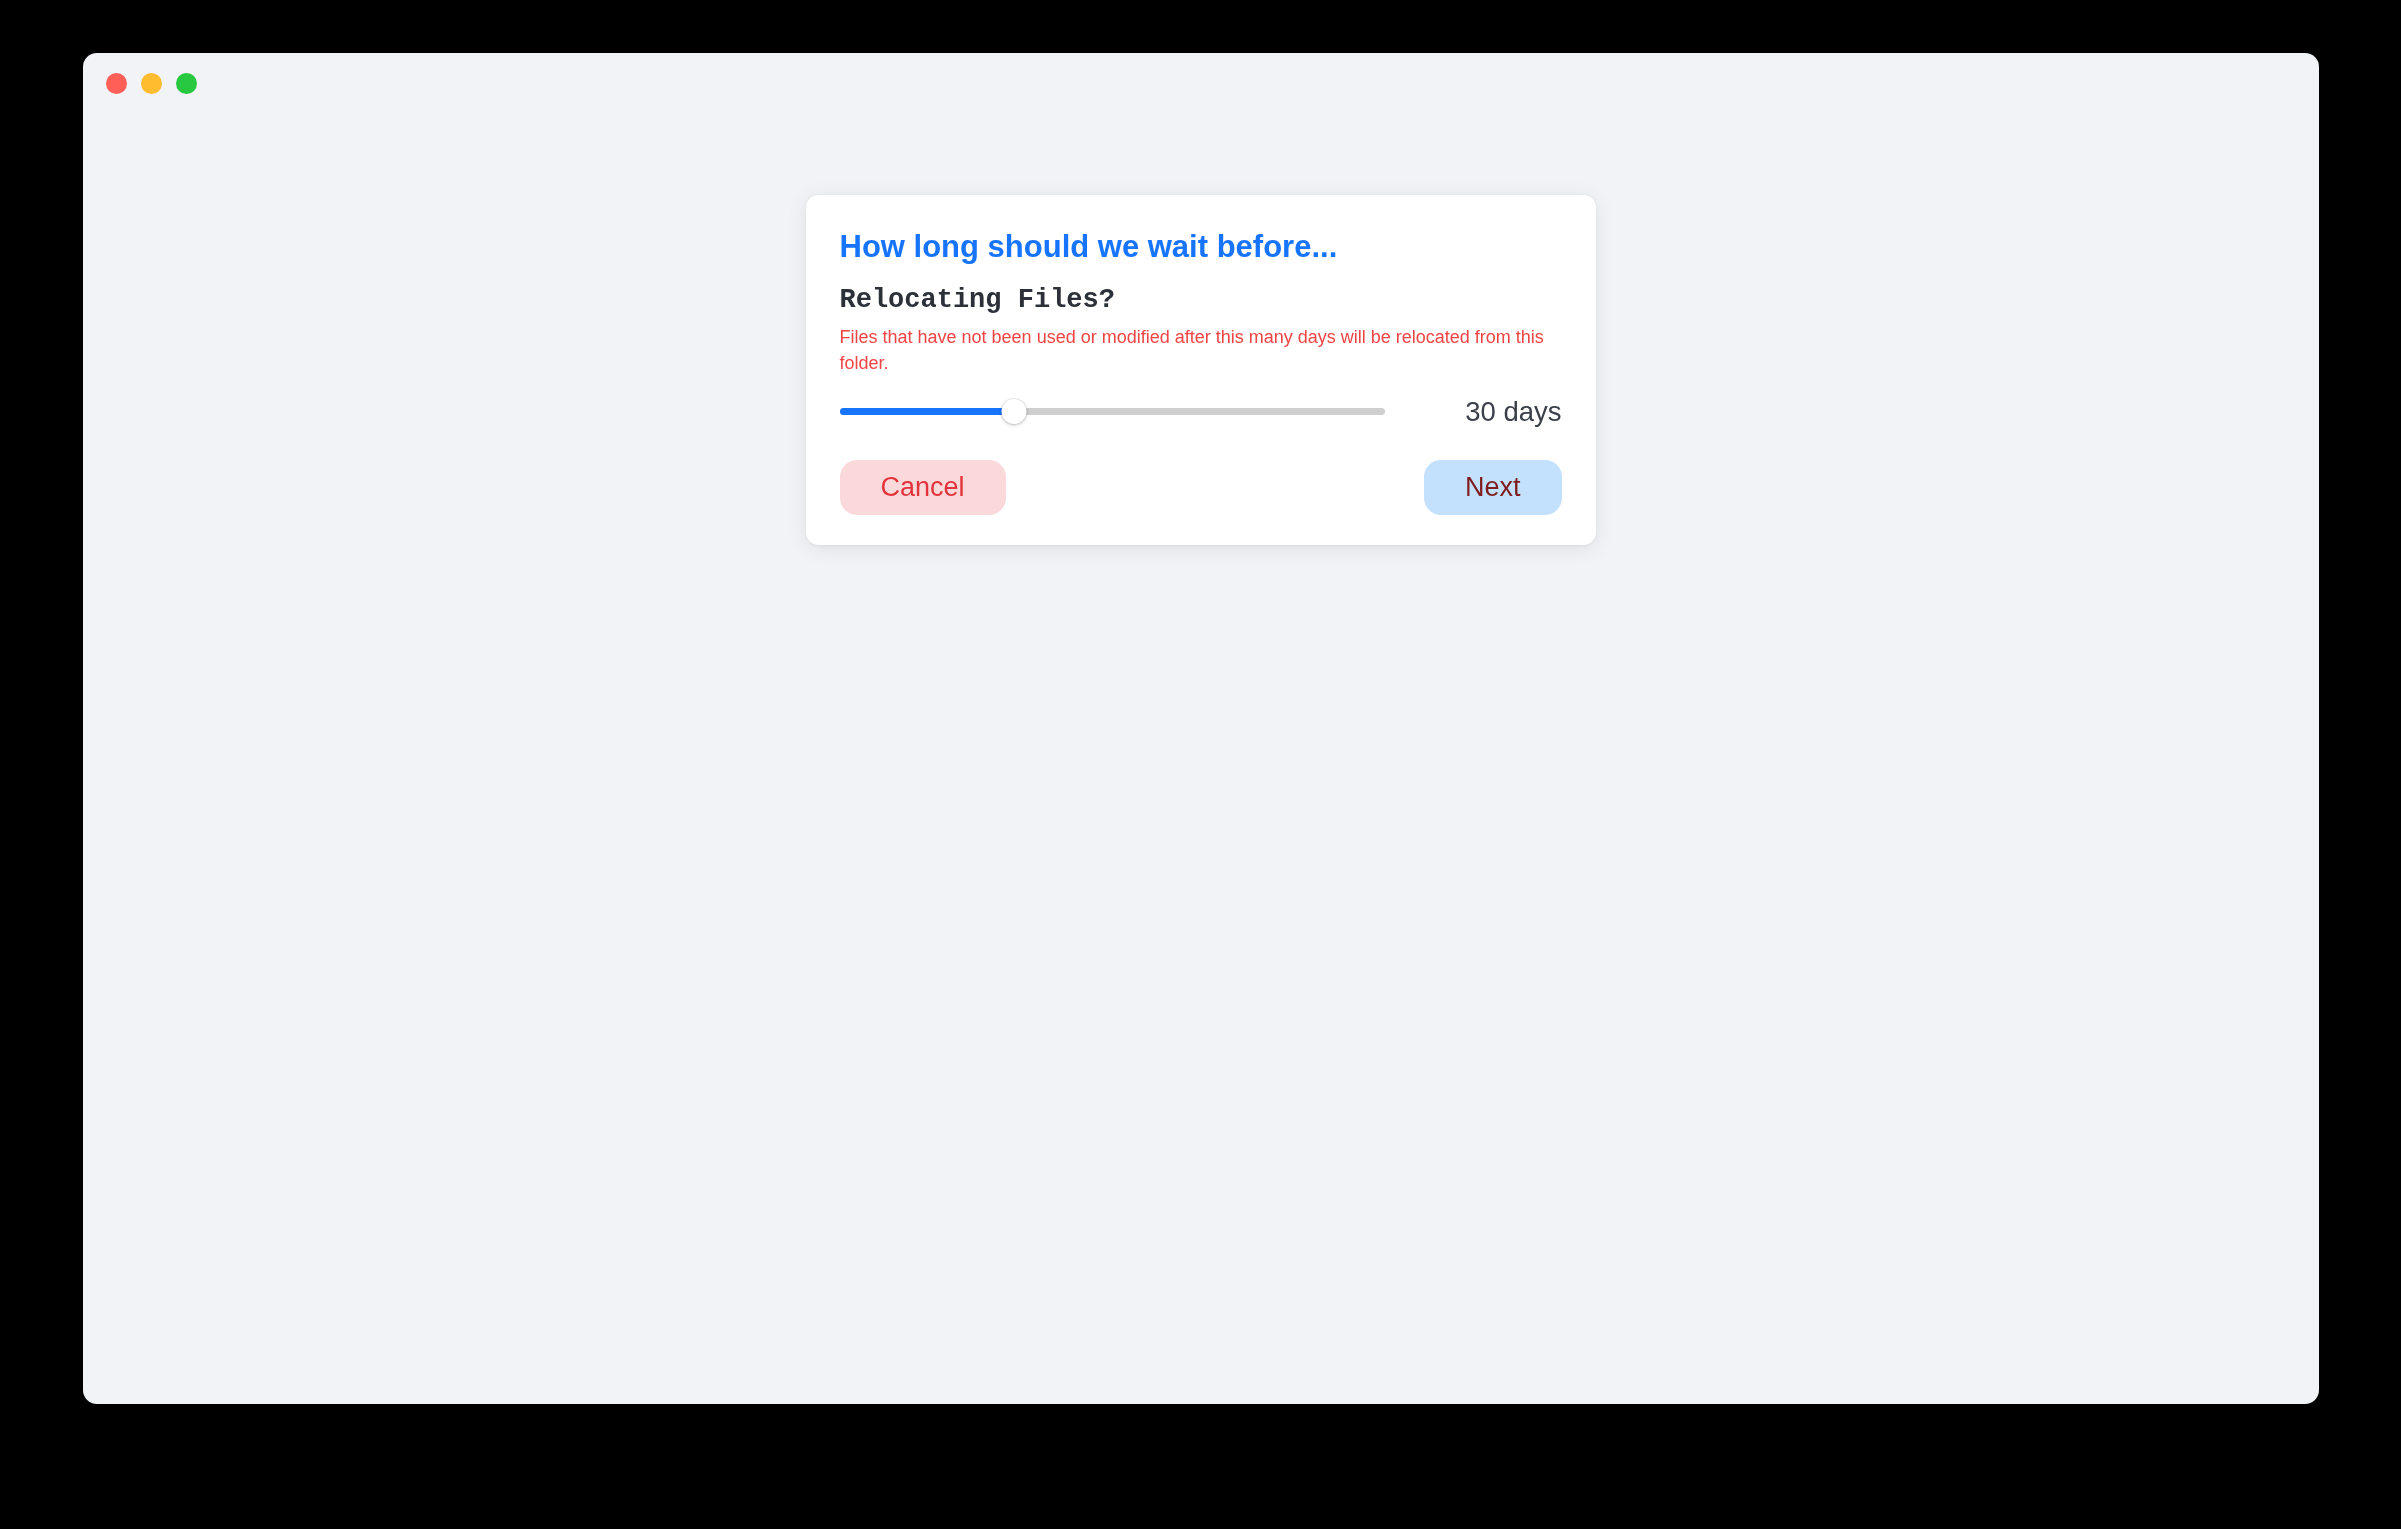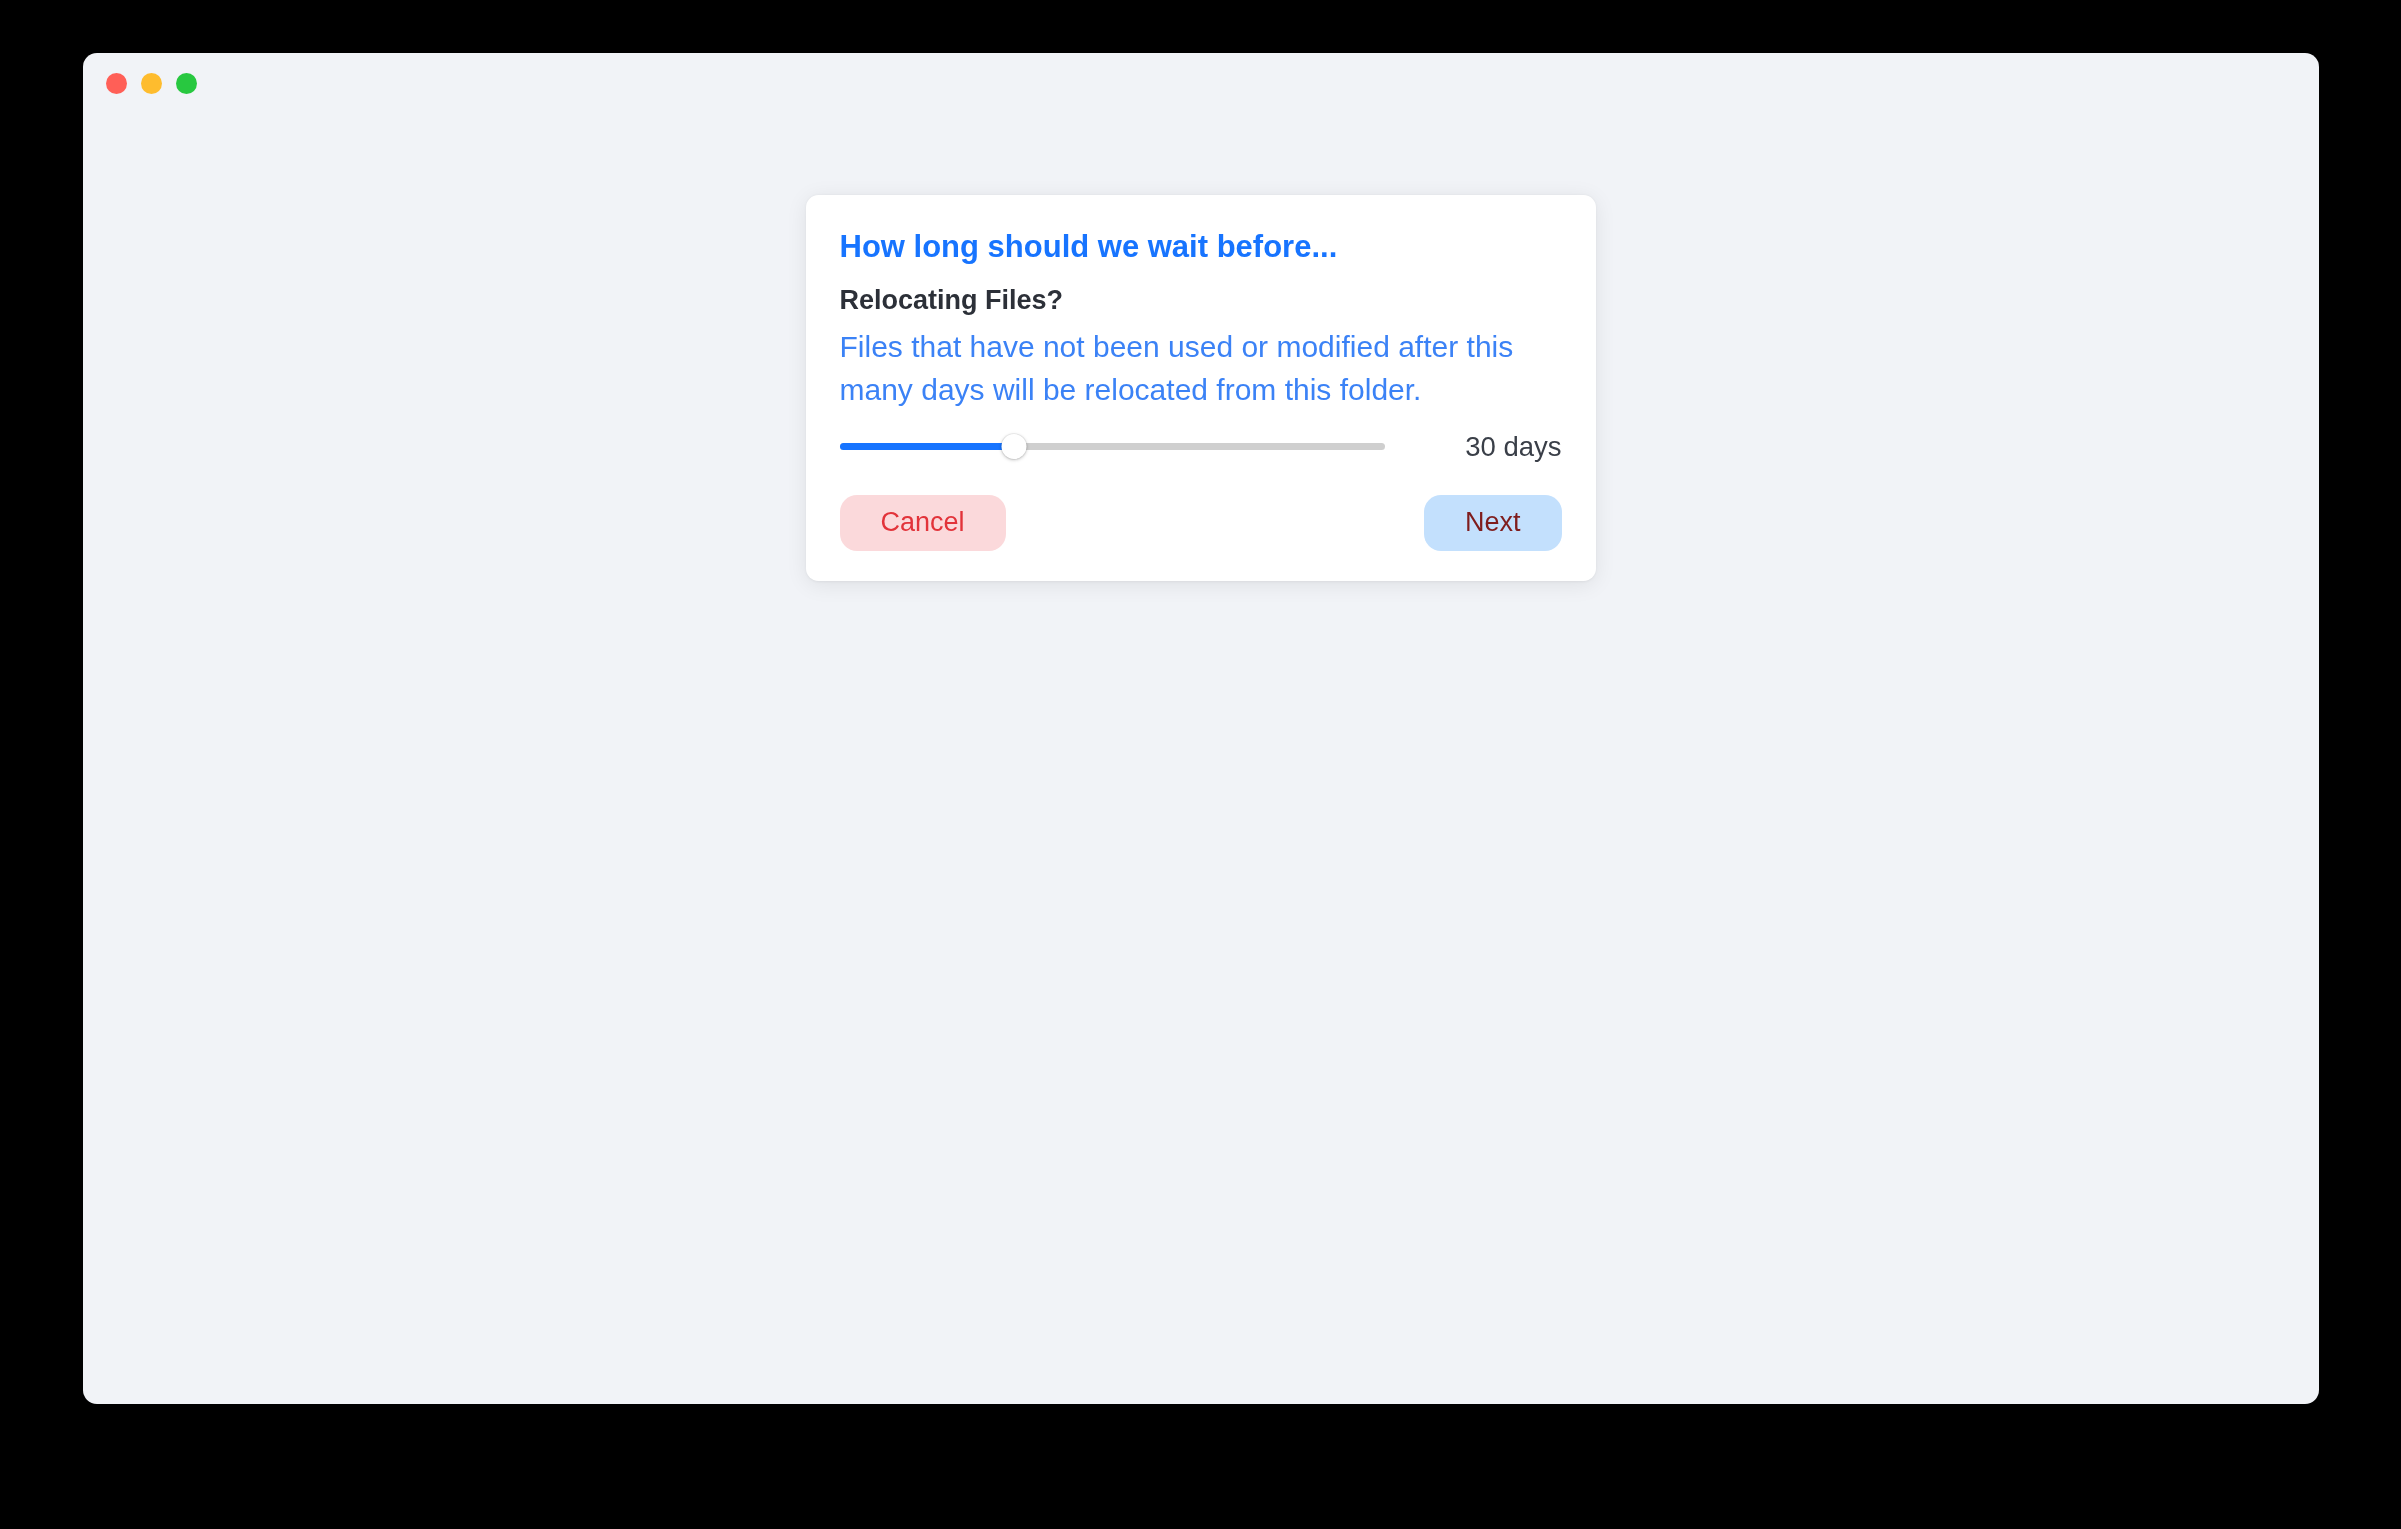--- a/index.html
+++ b/index.html
@@ -59,24 +59,25 @@
       margin-bottom: 19.5px;
     }
     .section {
       margin-bottom: 25px;
     }
     .section-heading {
       color: #2c3038;
       font-size: 27px;
       font-weight: 600;
       margin-bottom: 10.6px;
+      font-family: Liberation Mono, monospace;
     }
     .section-desc {
-      color: #3b82f6;
-      font-size: 30px;
+      color: #ef4444;
+      font-size: 18px;
       font-weight: 400;
       line-height: 1.42;
       margin-bottom: 19.5px;
     }
     .slider-row {
       display: flex;
       align-items: center;
       gap: 53px;
     }
     .slider {

